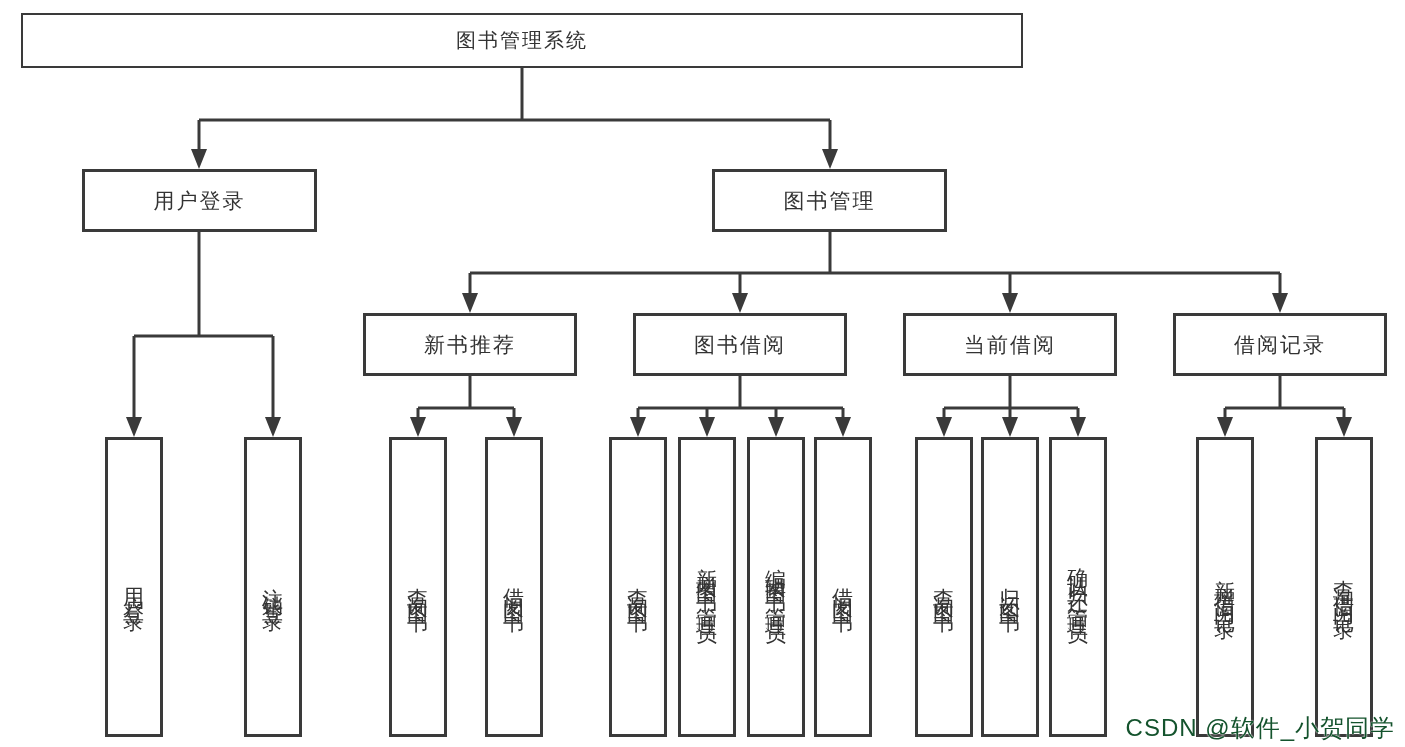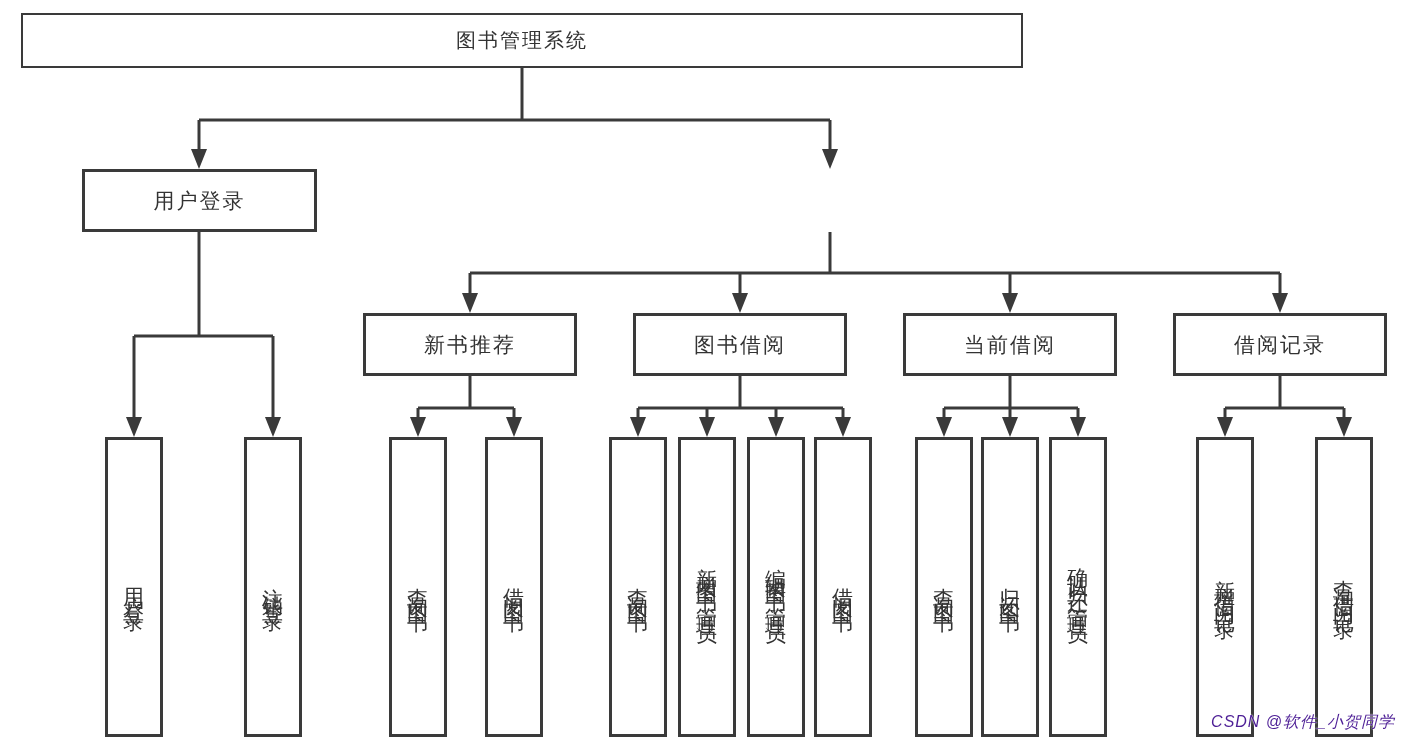--- a/index.html
+++ b/index.html
@@ -47,26 +47,25 @@
     writing-mode: vertical-rl;
     text-orientation: mixed;
     font-size: 21px;
     letter-spacing: 8px;
     line-height: 1;
   }
   .watermark {
     position: absolute;
     right: 10px;
     top: 712px;
-    font-size: 16px;
+    font-size: 24px;
     letter-spacing: 1px;
-    color: #4c1d95;
+    color: #14532d;
     text-shadow: 0 0 2px #ffffff, 0 0 1px #ffffff;
     white-space: nowrap;
-    font-style: italic;
   }
 </style>
 </head>
 <body>
 
 <div class="canvas">
 
   <svg class="connectors" viewBox="0 0 1405 747" xmlns="http://www.w3.org/2000/svg">
 
     <g stroke="#3a3a3a" stroke-width="3" fill="#3a3a3a">
@@ -139,20 +138,21 @@
       <line x1="1225" y1="408" x2="1225" y2="419"></line>
       <line x1="1344" y1="408" x2="1344" y2="419"></line>
       <polygon points="1217,417 1233,417 1225,437" stroke="none"></polygon>
       <polygon points="1336,417 1352,417 1344,437" stroke="none"></polygon>
     </g>
   </svg>
 
   <div class="box root-box" style="left:21px; top:13px; width:1002px; height:55px;">图书管理系统</div>
 
   <div class="box branch-box" style="left:82px; top:169px; width:235px; height:63px;">用户登录</div>
+  <div class="box branch-box" style="left:712px; top:169px; width:235px; height:63px;">图书管理</div>
 
   <div class="box branch-box" style="left:363px; top:313px; width:214px; height:63px;">新书推荐</div>
   <div class="box branch-box" style="left:903px; top:313px; width:214px; height:63px;">当前借阅</div>
   <div class="box branch-box" style="left:633px; top:313px; width:214px; height:63px;">图书借阅</div>
   <div class="box branch-box" style="left:1173px; top:313px; width:214px; height:63px;">借阅记录</div>
 
   <div class="box leaf-box" style="left:105px; top:437px; width:58px; height:300px;">用户登录</div>
   <div class="box leaf-box" style="left:244px; top:437px; width:58px; height:300px;">注销登录</div>
 
   <div class="box leaf-box" style="left:389px; top:437px; width:58px; height:300px;">查询图书</div>

